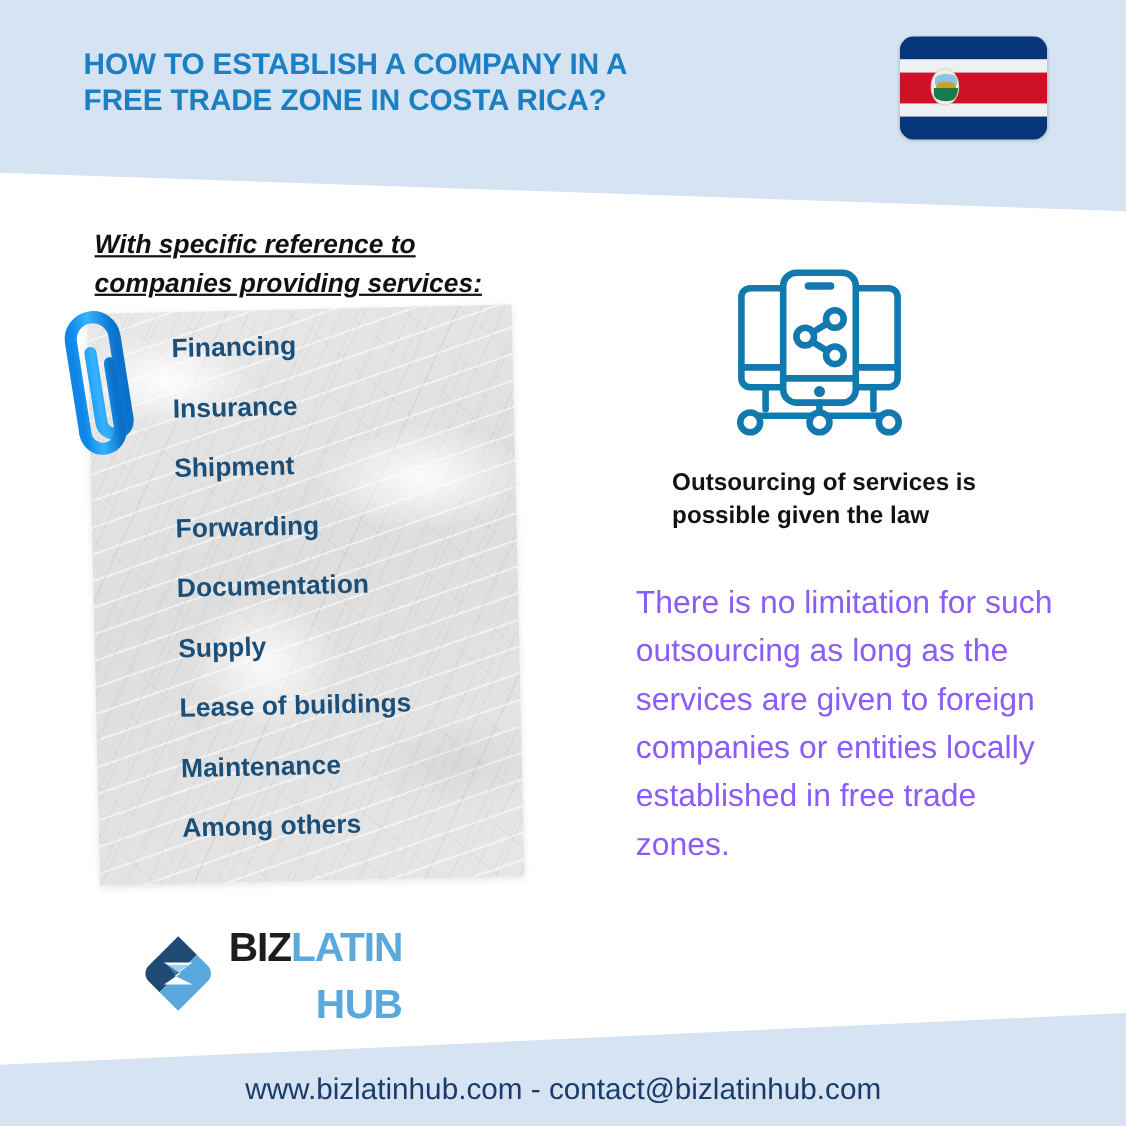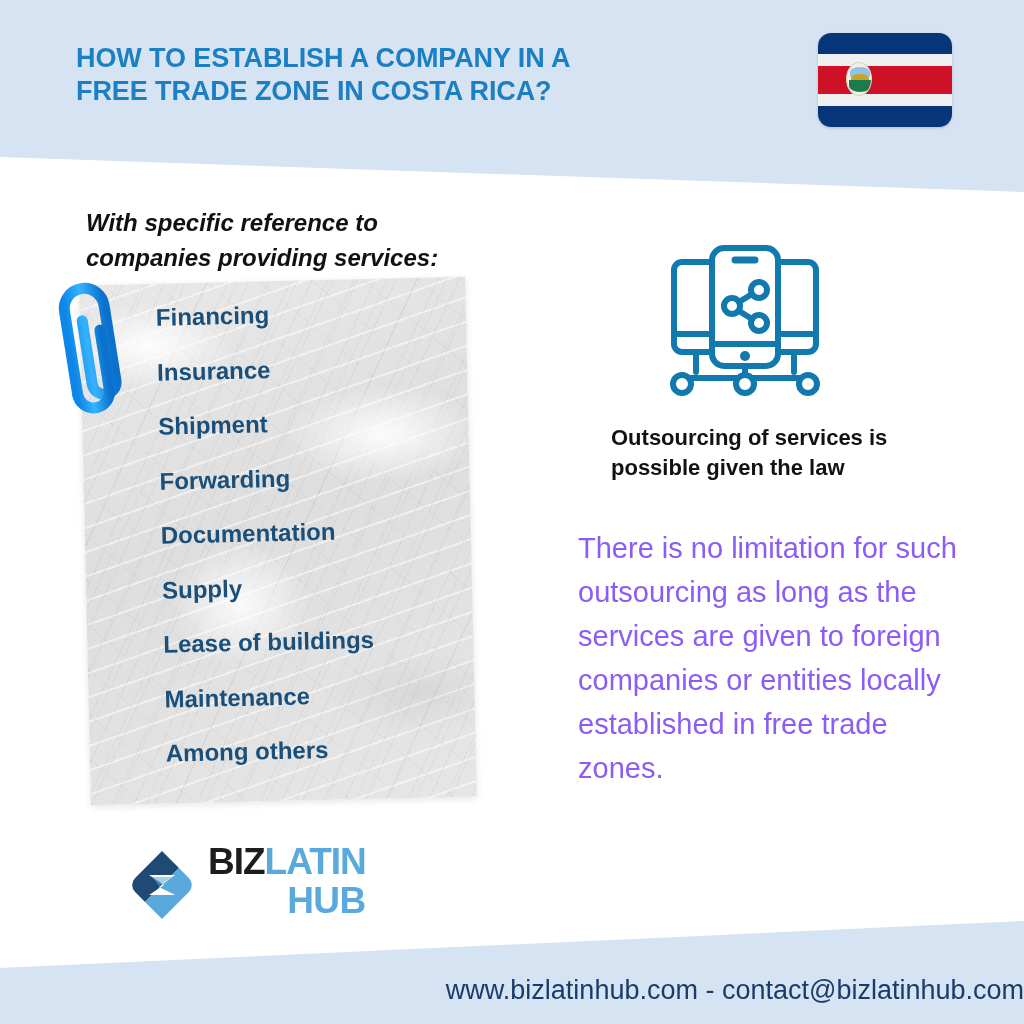--- a/index.html
+++ b/index.html
@@ -51,21 +51,21 @@
               border-radius:50% 50% 0 0; background:#8fc4e8; }
   #coat .mount{ position:absolute; left:4px; top:11px; width:18px; height:9px;
               border-radius:50% 50% 0 0; background:#c9a227; }
   #coat .sea{ position:absolute; left:2px; bottom:3px; width:22px; height:12px;
               border-radius:0 0 50% 50%; background:#1d7a4c; }
 
   
   #intro{
     position:absolute; left:86px; top:206px; width:400px;
     font-size:24px; font-weight:bold; font-style:italic;
-    color:#111111; line-height:1.45;
+    color:#111111; line-height:1.45;text-decoration:underline;
   }
 
   
   #paper-wrap{
     position:absolute; left:85px; top:281px; width:386px; height:520px;
     transform:rotate(-1.3deg);
   }
   #paper{
     position:absolute; inset:0;
     background:
@@ -112,25 +112,25 @@
   
   #logo{
     position:absolute; left:126px; top:843px; width:275px; height:82px;
   }
   #logo-mark{ position:absolute; left:0; top:6px; width:72px; height:72px; }
   #logo-text{ position:absolute; left:82px; top:0px;text-align:right; }
   #logo-line1{ font-size:37px; font-weight:bold; line-height:1.05; letter-spacing:-1px; }
   #logo-line1 .biz{ color:#1d1d1d; }
   #logo-line1 .latin{ color:#5aa9dd; }
   #logo-line2{ font-size:37px; font-weight:bold; color:#5aa9dd;
-               line-height:1.05; letter-spacing:-0.5px; margin-top:0; }
+               line-height:1.05; letter-spacing:-0.5px; margin-top:12px; }
 
   
   #footer-text{
-    position:absolute; left:0; bottom:18px; width:1024px; text-align:right;
+    position:absolute; left:0; bottom:18px; width:1024px; text-align:center;
     color:#1a3c6b; font-size:27px; font-weight:400;
   }
 </style>
 </head>
 <body>
 
 <div id="header-band"></div>
 
 <div id="title">
   <div>HOW TO ESTABLISH A COMPANY IN A</div>

